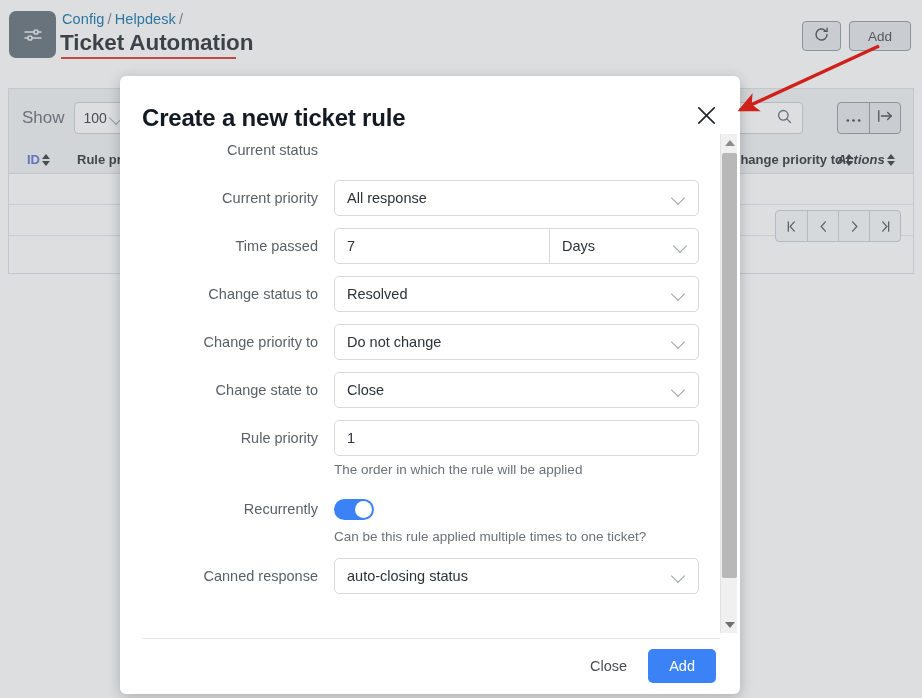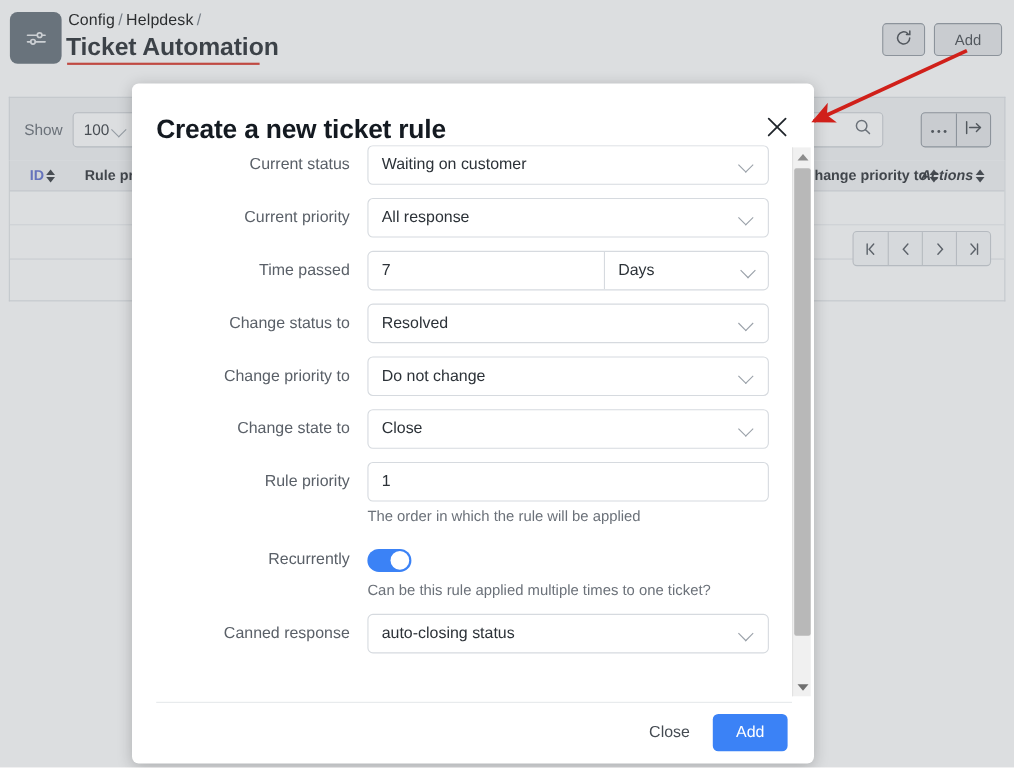--- a/index.html
+++ b/index.html
@@ -39,21 +39,21 @@
     width: 47px; height: 47px;
     background: #5b6670;
     border-radius: 7px;
     display: flex; align-items: center; justify-content: center;
   }
   .breadcrumb {
     position: absolute; left: 62px; top: 11px;
     font-size: 14.5px; color: #5b6aa8;
     letter-spacing: .1px;
   }
-  .breadcrumb a { color: #000000; text-decoration: none; margin-top: 40px; }
+  .breadcrumb a { color: #0369a1; text-decoration: none; margin-top: 40px; }
   .breadcrumb .sep { color: #6e7680; margin: 0 3px; }
   .page-title {
     position: absolute; left: 60px; top: 30px;
     font-size: 22.5px; font-weight: bold; color: #1b2026;
     letter-spacing: -0.1px;
   }
   .title-underline {
     position: absolute; left: 61px; top: 57px;
     width: 175px; height: 2px; background: #d72b1e;
   }
@@ -77,21 +77,21 @@
   .toolbar {
     position: absolute; left: 8px; top: 88px;
     width: 906px; height: 58px;
     background: #f1f2f4;
     border: 1px solid #dcdfe3;
     border-bottom: none;
     display: flex; align-items: center;
   }
   .show-label {
     margin-left: 13px;
-    font-size: 14px; color: #5d646c;
+    font-size: 17px; color: #5d646c;
   }
   .show-select {
     margin-left: 9px;
     width: 58px; height: 32px;
     border: 1px solid #c8ccd1;
     border-radius: 4px;
     background: #ffffff;
     display: flex; align-items: center; justify-content: space-between;
     padding: 0 7px 0 9px;
     font-size: 14px; color: #2b3036;
@@ -493,26 +493,20 @@
         <line x1="4" y1="4" x2="20" y2="20"></line>
           <line x1="20" y1="4" x2="4" y2="20"></line>
       </svg>
     </div>
 
     <div class="modal-body">
       <div class="form">
 
         <div class="frow">
           <div class="flabel">Current status</div>
-          <div class="fctl">
-            <div class="sel">
-              <span class="val">Waiting on customer</span>
-              <span class="chev"></span>
-            </div>
-          </div>
         </div>
 
         <div class="frow">
           <div class="flabel">Current priority</div>
           <div class="fctl">
             <div class="sel">
               <span class="val">All response</span>
               <span class="chev"></span>
             </div>
           </div>

